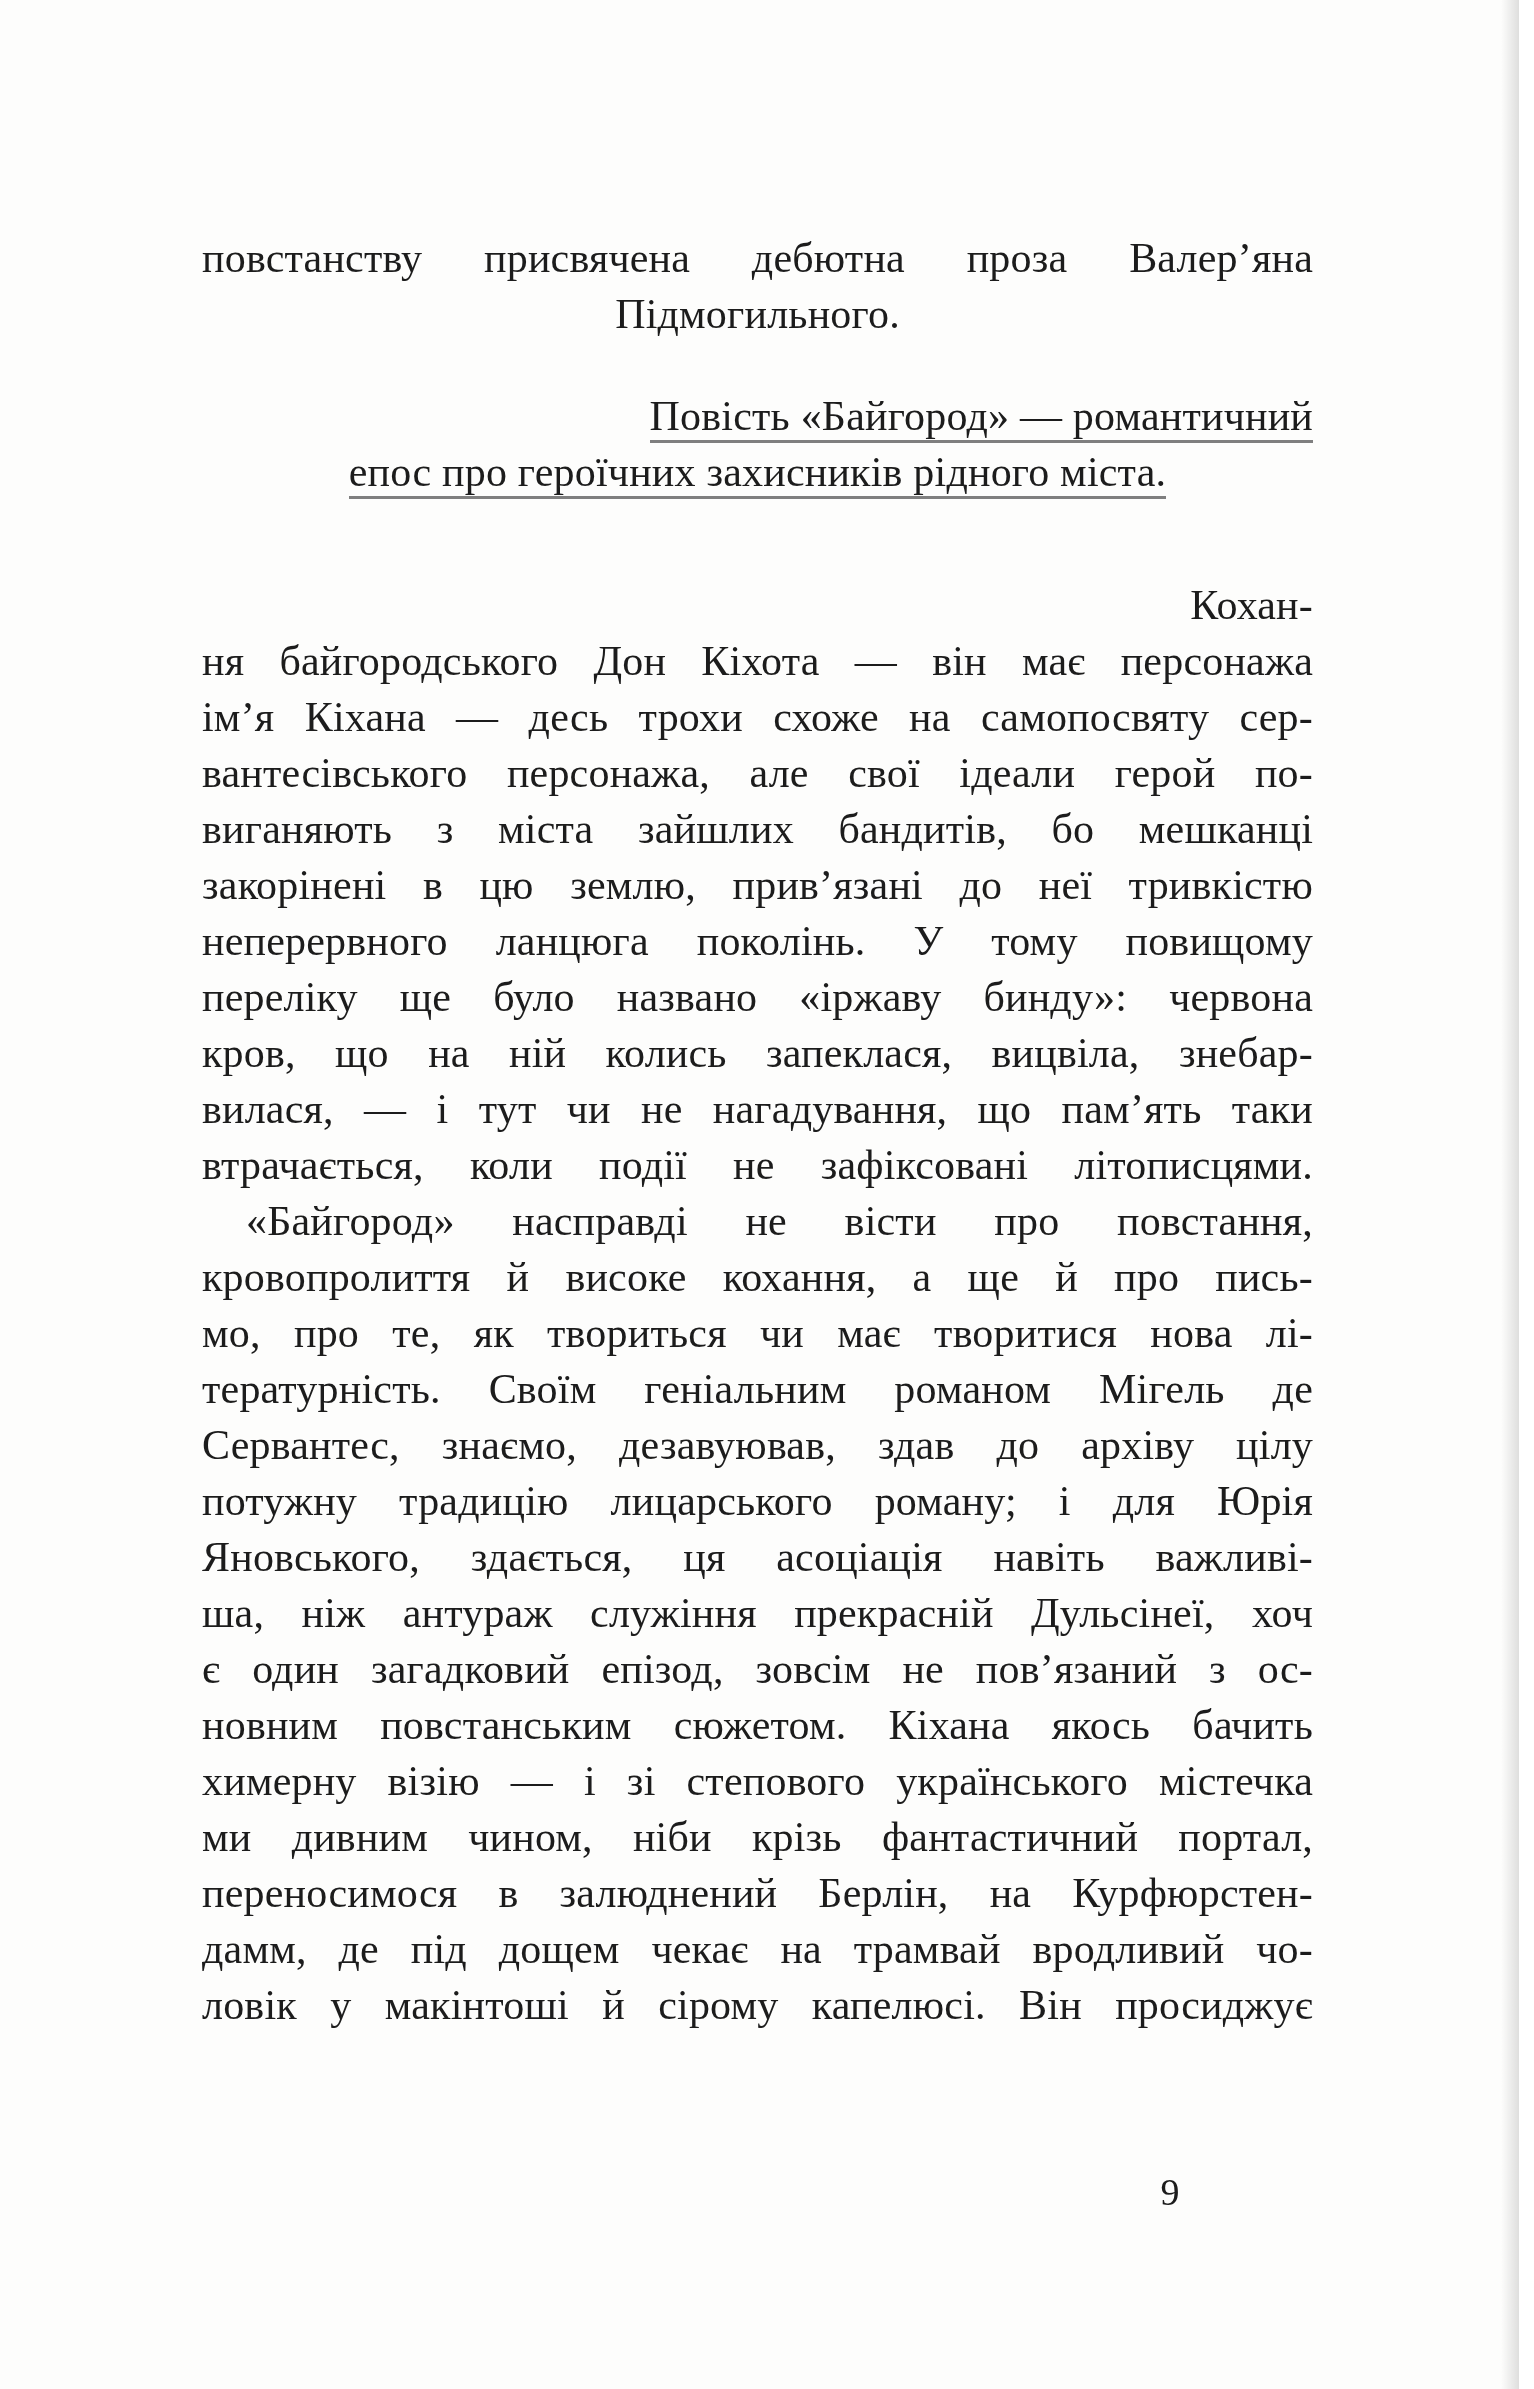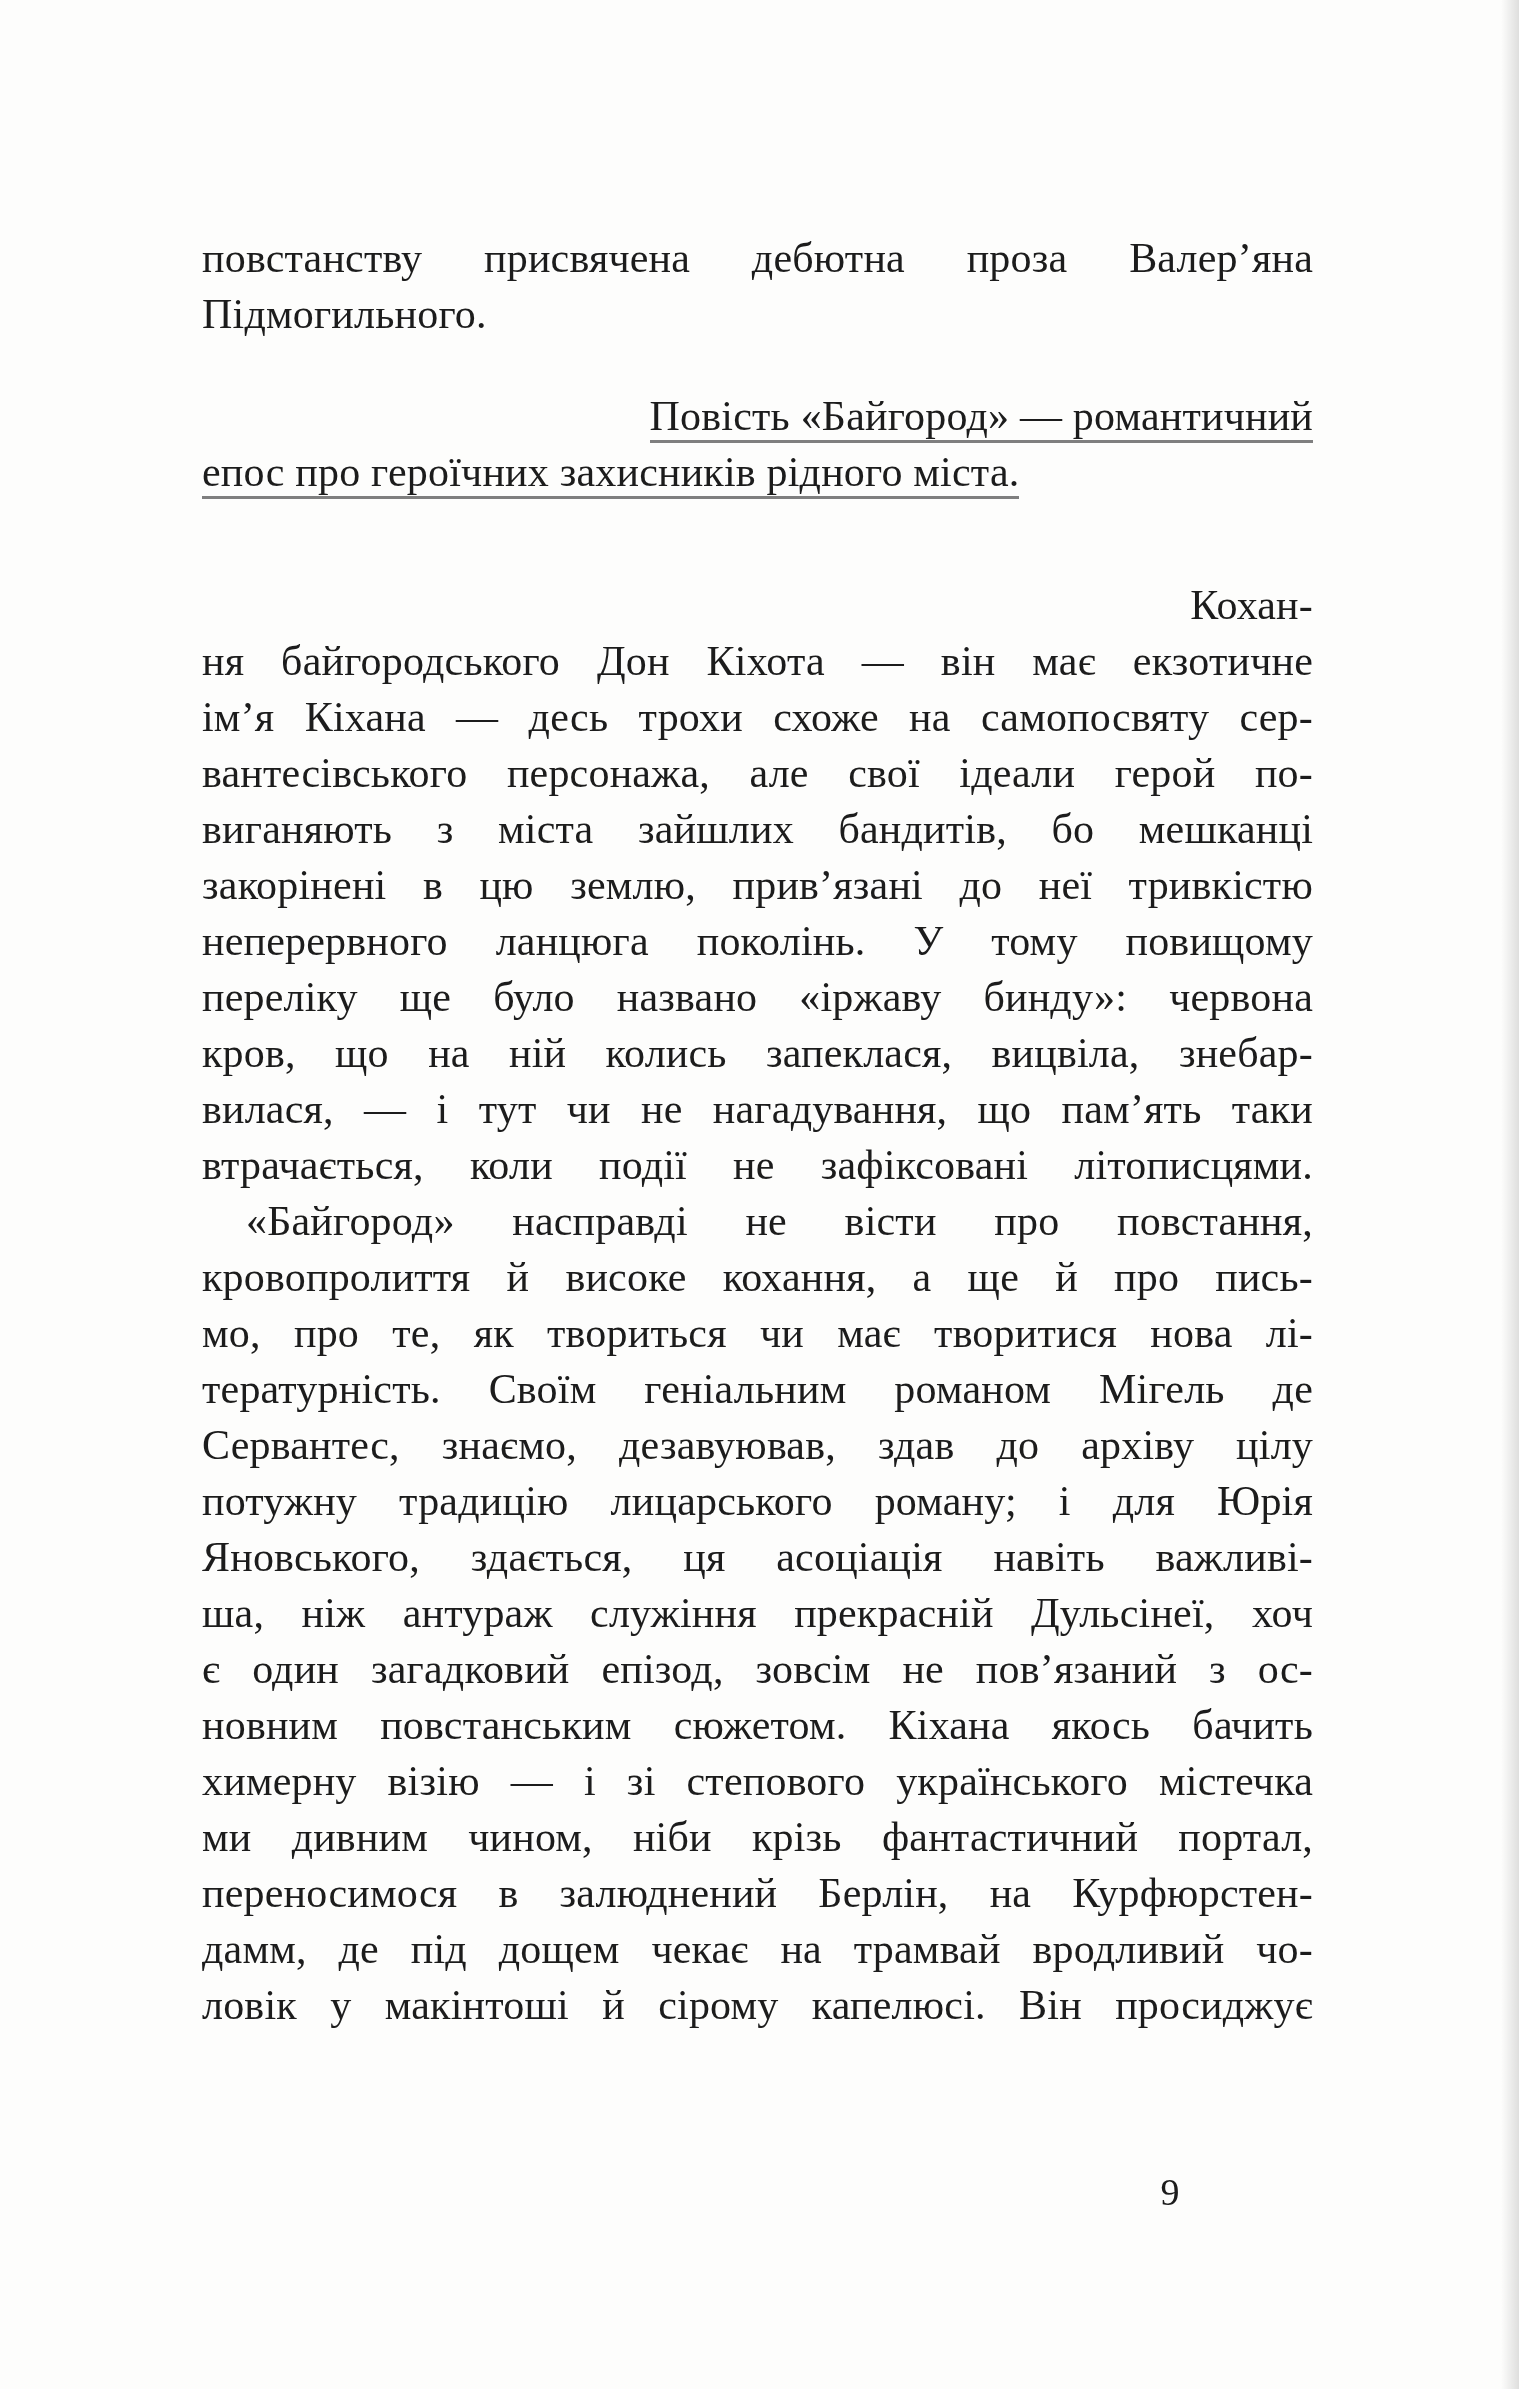--- a/index.html
+++ b/index.html
@@ -25,21 +25,21 @@
     top: 230px;
     width: 1111px;
   }
   .block { display: block; }
   .line {
     font-size: 42px;
     line-height: 56px;
     letter-spacing: 0.2px;
   }
   .line.j { text-align: justify; text-align-last: justify; }
-  .line.l { text-align: left; }
+  .line.l { text-align: center; }
   .line.r { text-align: right; }
   .line.indent { text-indent: 44px; }
   .ul {
     border-bottom: 3.2px solid #7f7f7f;
     padding-bottom: 1px;
   }
   .page-number {
     position: absolute;
     left: 1130px;
     top: 2168px;
@@ -57,21 +57,21 @@
       <div class="block">
         <div class="line j">повстанству присвячена дебютна проза Валер’яна</div>
         <div class="line l">Підмогильного.</div>
       </div>
       <div class="block" style="margin-top: 46px;">
         <div class="line r"><span class="ul">Повість «Байгород» — романтичний</span></div>
         <div class="line l"><span class="ul">епос про героїчних захисників рідного міста.</span></div>
       </div>
       <div class="block" style="margin-top: 77px;">
         <div class="line r">Кохан-</div>
-        <div class="line j">ня байгородського Дон Кіхота — він має екзотичне</div>
+        <div class="line j">ня байгородського Дон Кіхота — він має персонажа</div>
         <div class="line j">ім’я Кіхана — десь трохи схоже на самопосвяту сер-</div>
         <div class="line j">вантесівського персонажа, але свої ідеали герой по-</div>
         <div class="line j">виганяють з міста зайшлих бандитів, бо мешканці</div>
         <div class="line j">закорінені в цю землю, прив’язані до неї тривкістю</div>
         <div class="line j">неперервного ланцюга поколінь. У тому повищому</div>
         <div class="line j">переліку ще було названо «іржаву бинду»: червона</div>
         <div class="line j">кров, що на ній колись запеклася, вицвіла, знебар-</div>
         <div class="line j">вилася, — і тут чи не нагадування, що пам’ять таки</div>
         <div class="line j">втрачається, коли події не зафіксовані літописцями.</div>
       </div>

